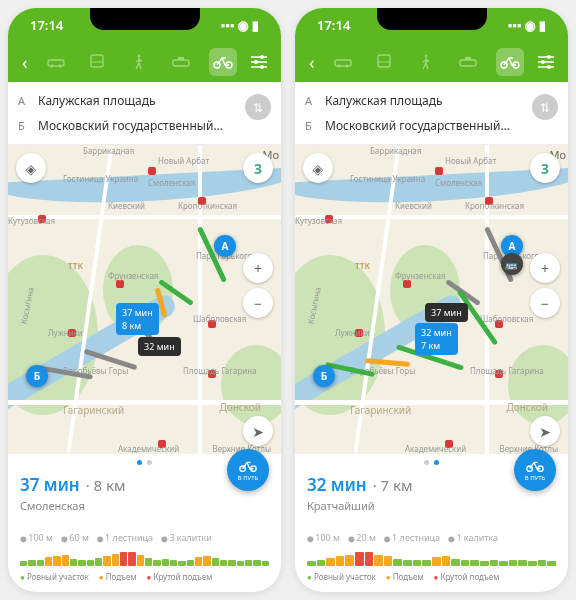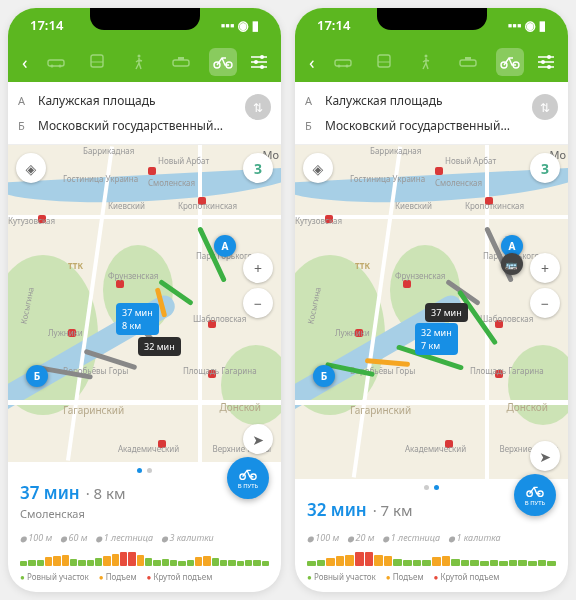--- a/index.html
+++ b/index.html
@@ -37,21 +37,21 @@
 .dot { width:5px; height:5px; border-radius:50%; background:#ccc; }
 .dot.on { background:#178fe5; }
 .summary { padding:6px 12px 10px; position:relative; }
 .sum-top { display:flex; align-items:baseline; gap:6px; }
 .sum-time { color:#178fe5; font-size:17px; font-weight:600; }
 .sum-dist { color:#888; font-size:15px; }
 .sum-dist::before { content:"· "; }
 .go-btn { position:absolute; right:12px; top:-18px; width:42px; height:42px; border-radius:50%; background:#178fe5; display:flex; flex-direction:column; align-items:center; justify-content:center; color:#fff; box-shadow:0 2px 6px rgba(0,0,0,.3); }
 .go-btn .t { font-size:6px; margin-top:1px; }
 .sum-sub { color:#888; font-size:11px; margin-top:2px; }
-.sum-stats { display:flex; gap:8px; margin-top:10px; color:#aaa; font-size:9px; flex-wrap:wrap;font-style:italic; }
+.sum-stats { display:flex; gap:8px; margin-top:18px; color:#aaa; font-size:9px; flex-wrap:wrap; }
 .sum-stats span::before { content:"⬤ "; font-size:6px; }
 .elev { display:flex; height:16px; gap:1px; margin-top:6px; align-items:flex-end; }
 .elev i { flex:1; background:#7cc142; border-radius:1px; }
 .elev i.o { background:#f5a623; }
 .elev i.r { background:#e74c3c; }
 .legend { display:flex; gap:10px; margin-top:5px; font-size:8px; color:#888; }
 .legend span::before { content:"● "; }
 .legend .g::before { color:#7cc142; }
 .legend .o::before { color:#f5a623; }
 .legend .r::before { color:#e74c3c; }
@@ -386,20 +386,21 @@
           <circle cx="4" cy="10" r="3" fill="none" stroke="#fff" stroke-width="1.5"></circle>
           <circle cx="16" cy="10" r="3" fill="none" stroke="#fff" stroke-width="1.5"></circle>
           <path d="M4 10 L9 3 L13 3 M9 3 L12 10 L16 10" stroke="#fff" stroke-width="1.5" fill="none"></path>
         </svg>
         <span class="t">В ПУТЬ</span>
       </div>
     <div class="sum-top">
         <span class="sum-time">32 мин</span>
         <span class="sum-dist">7 км</span>
       </div>
+    <div class="sum-sub">Кратчайший</div>
     <div class="sum-stats">
         <span>100 м</span>
         <span>20 м</span>
         <span>1 лестница</span>
         <span>1 калитка</span>
       </div>
     <div class="elev">
         <i style="height:30%"></i>
         <i style="height:35%"></i>
         <i class="o" style="height:50%"></i>

